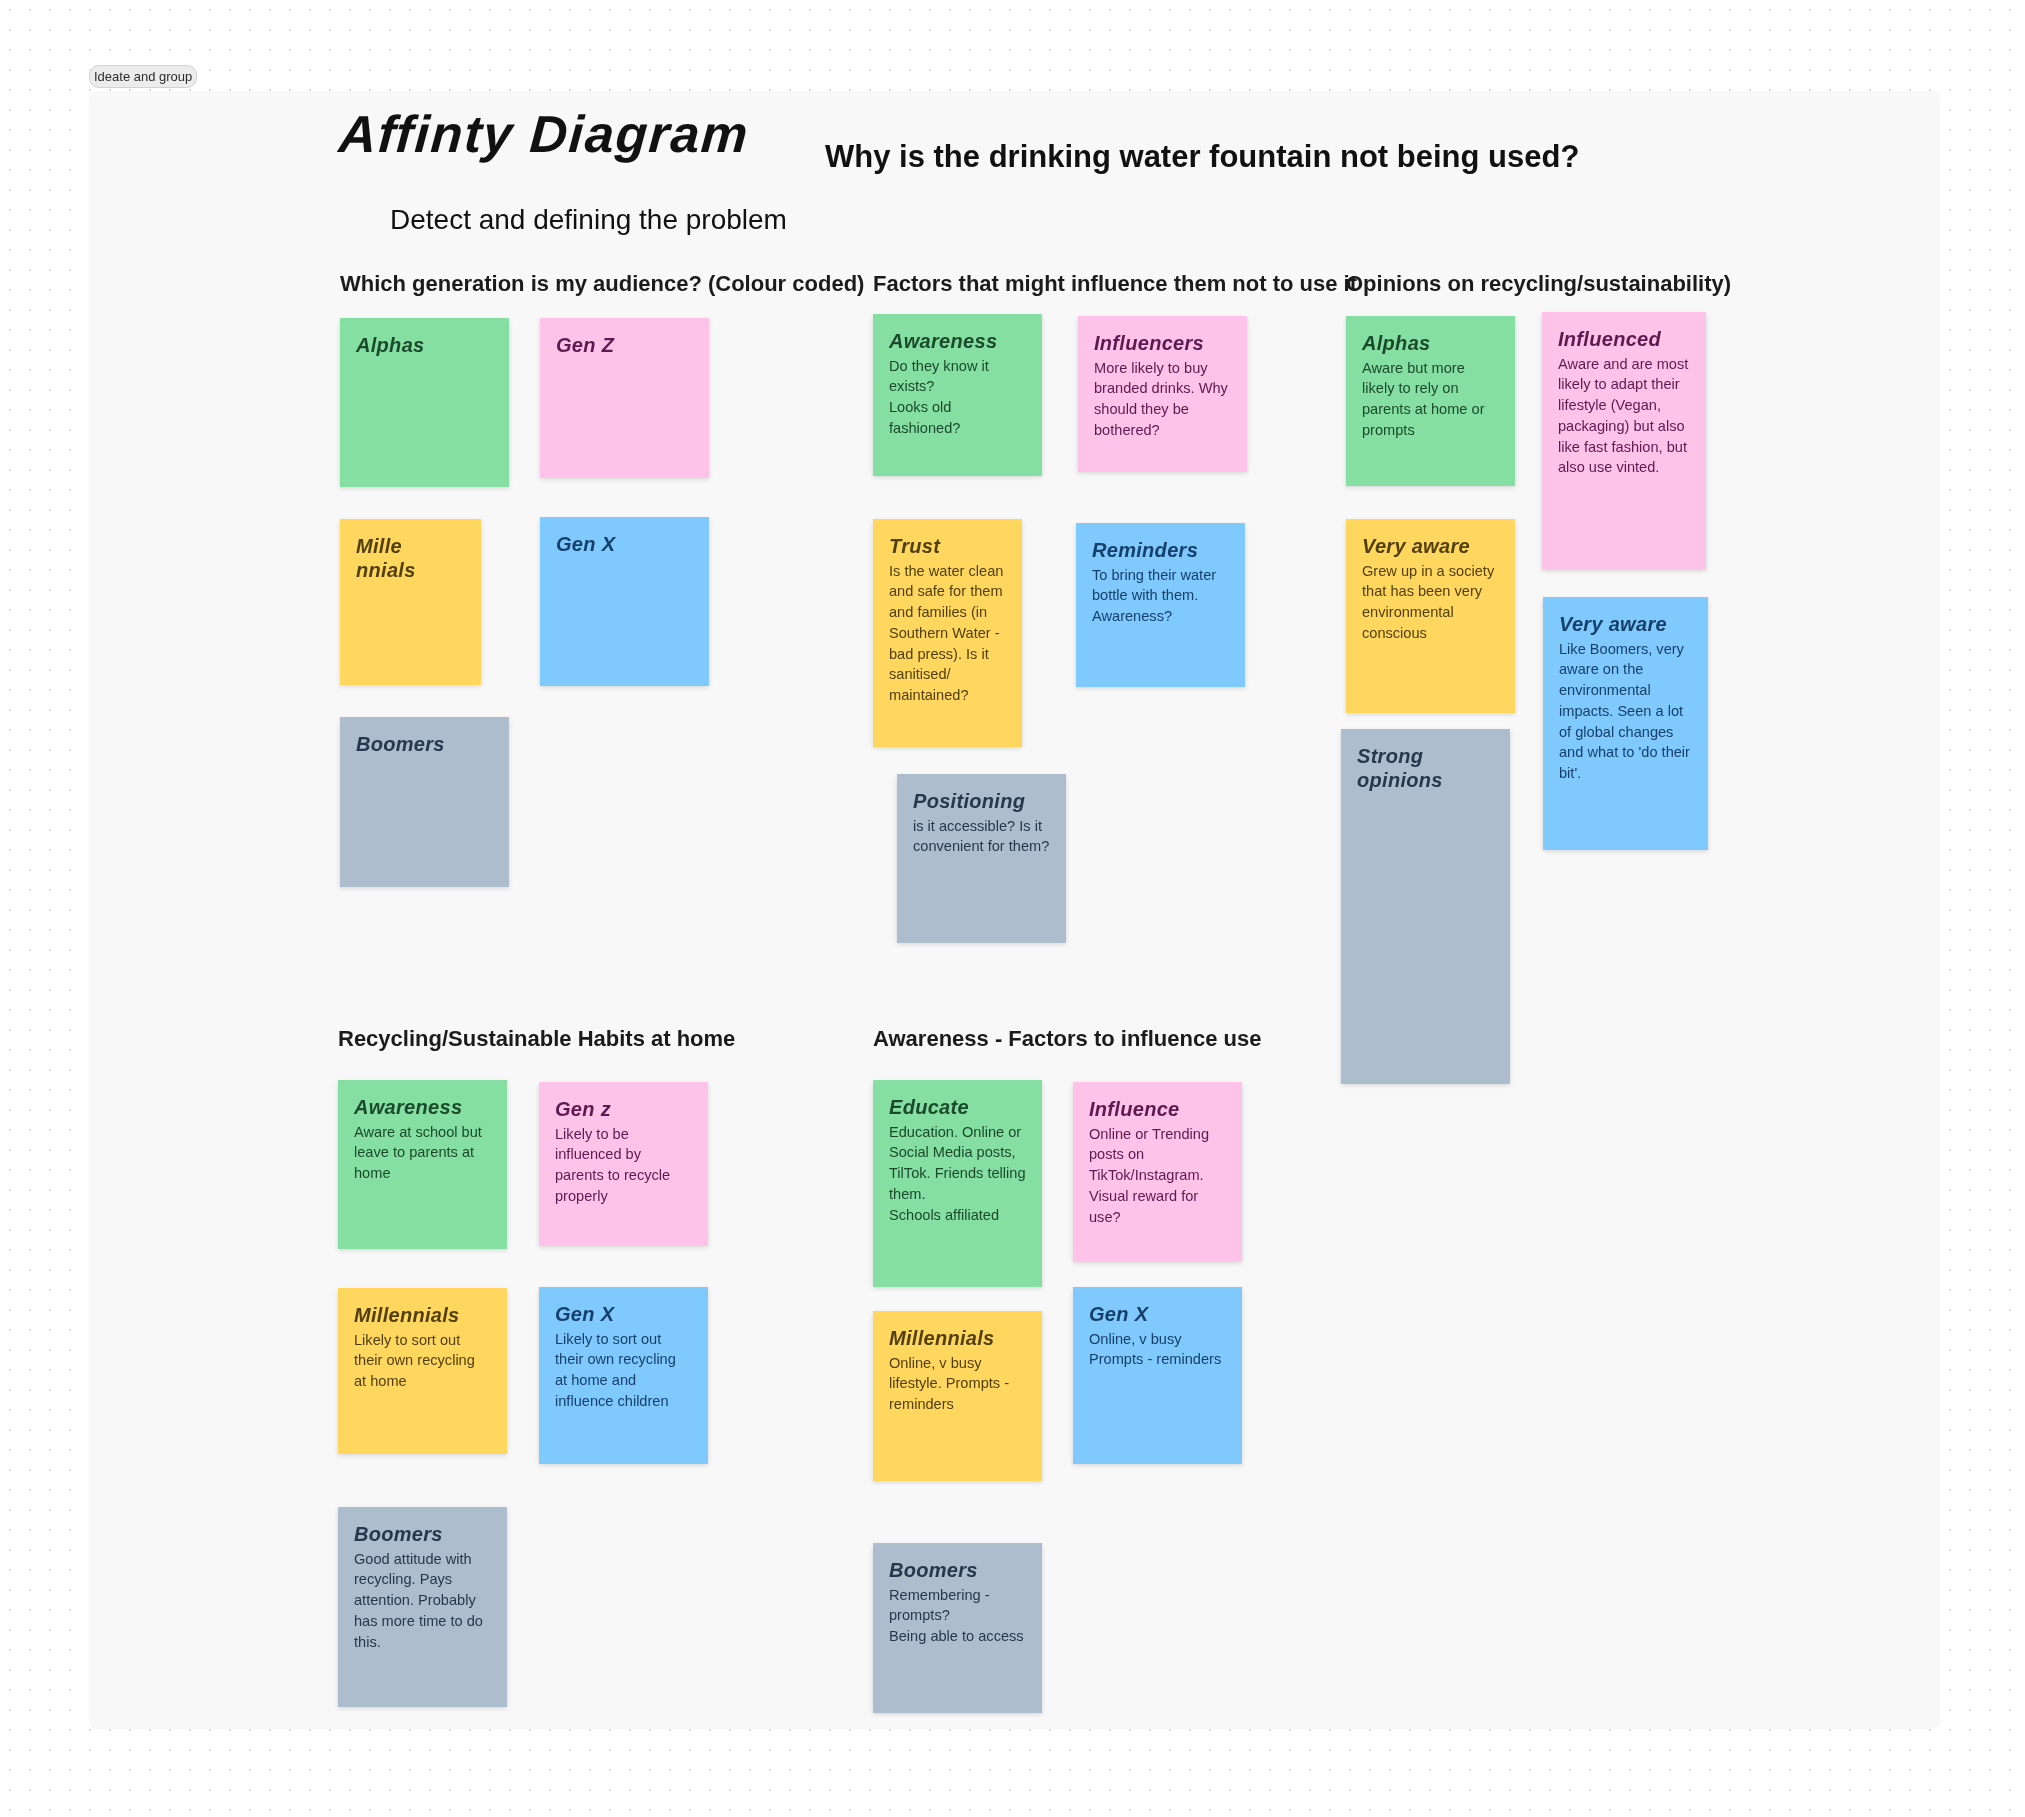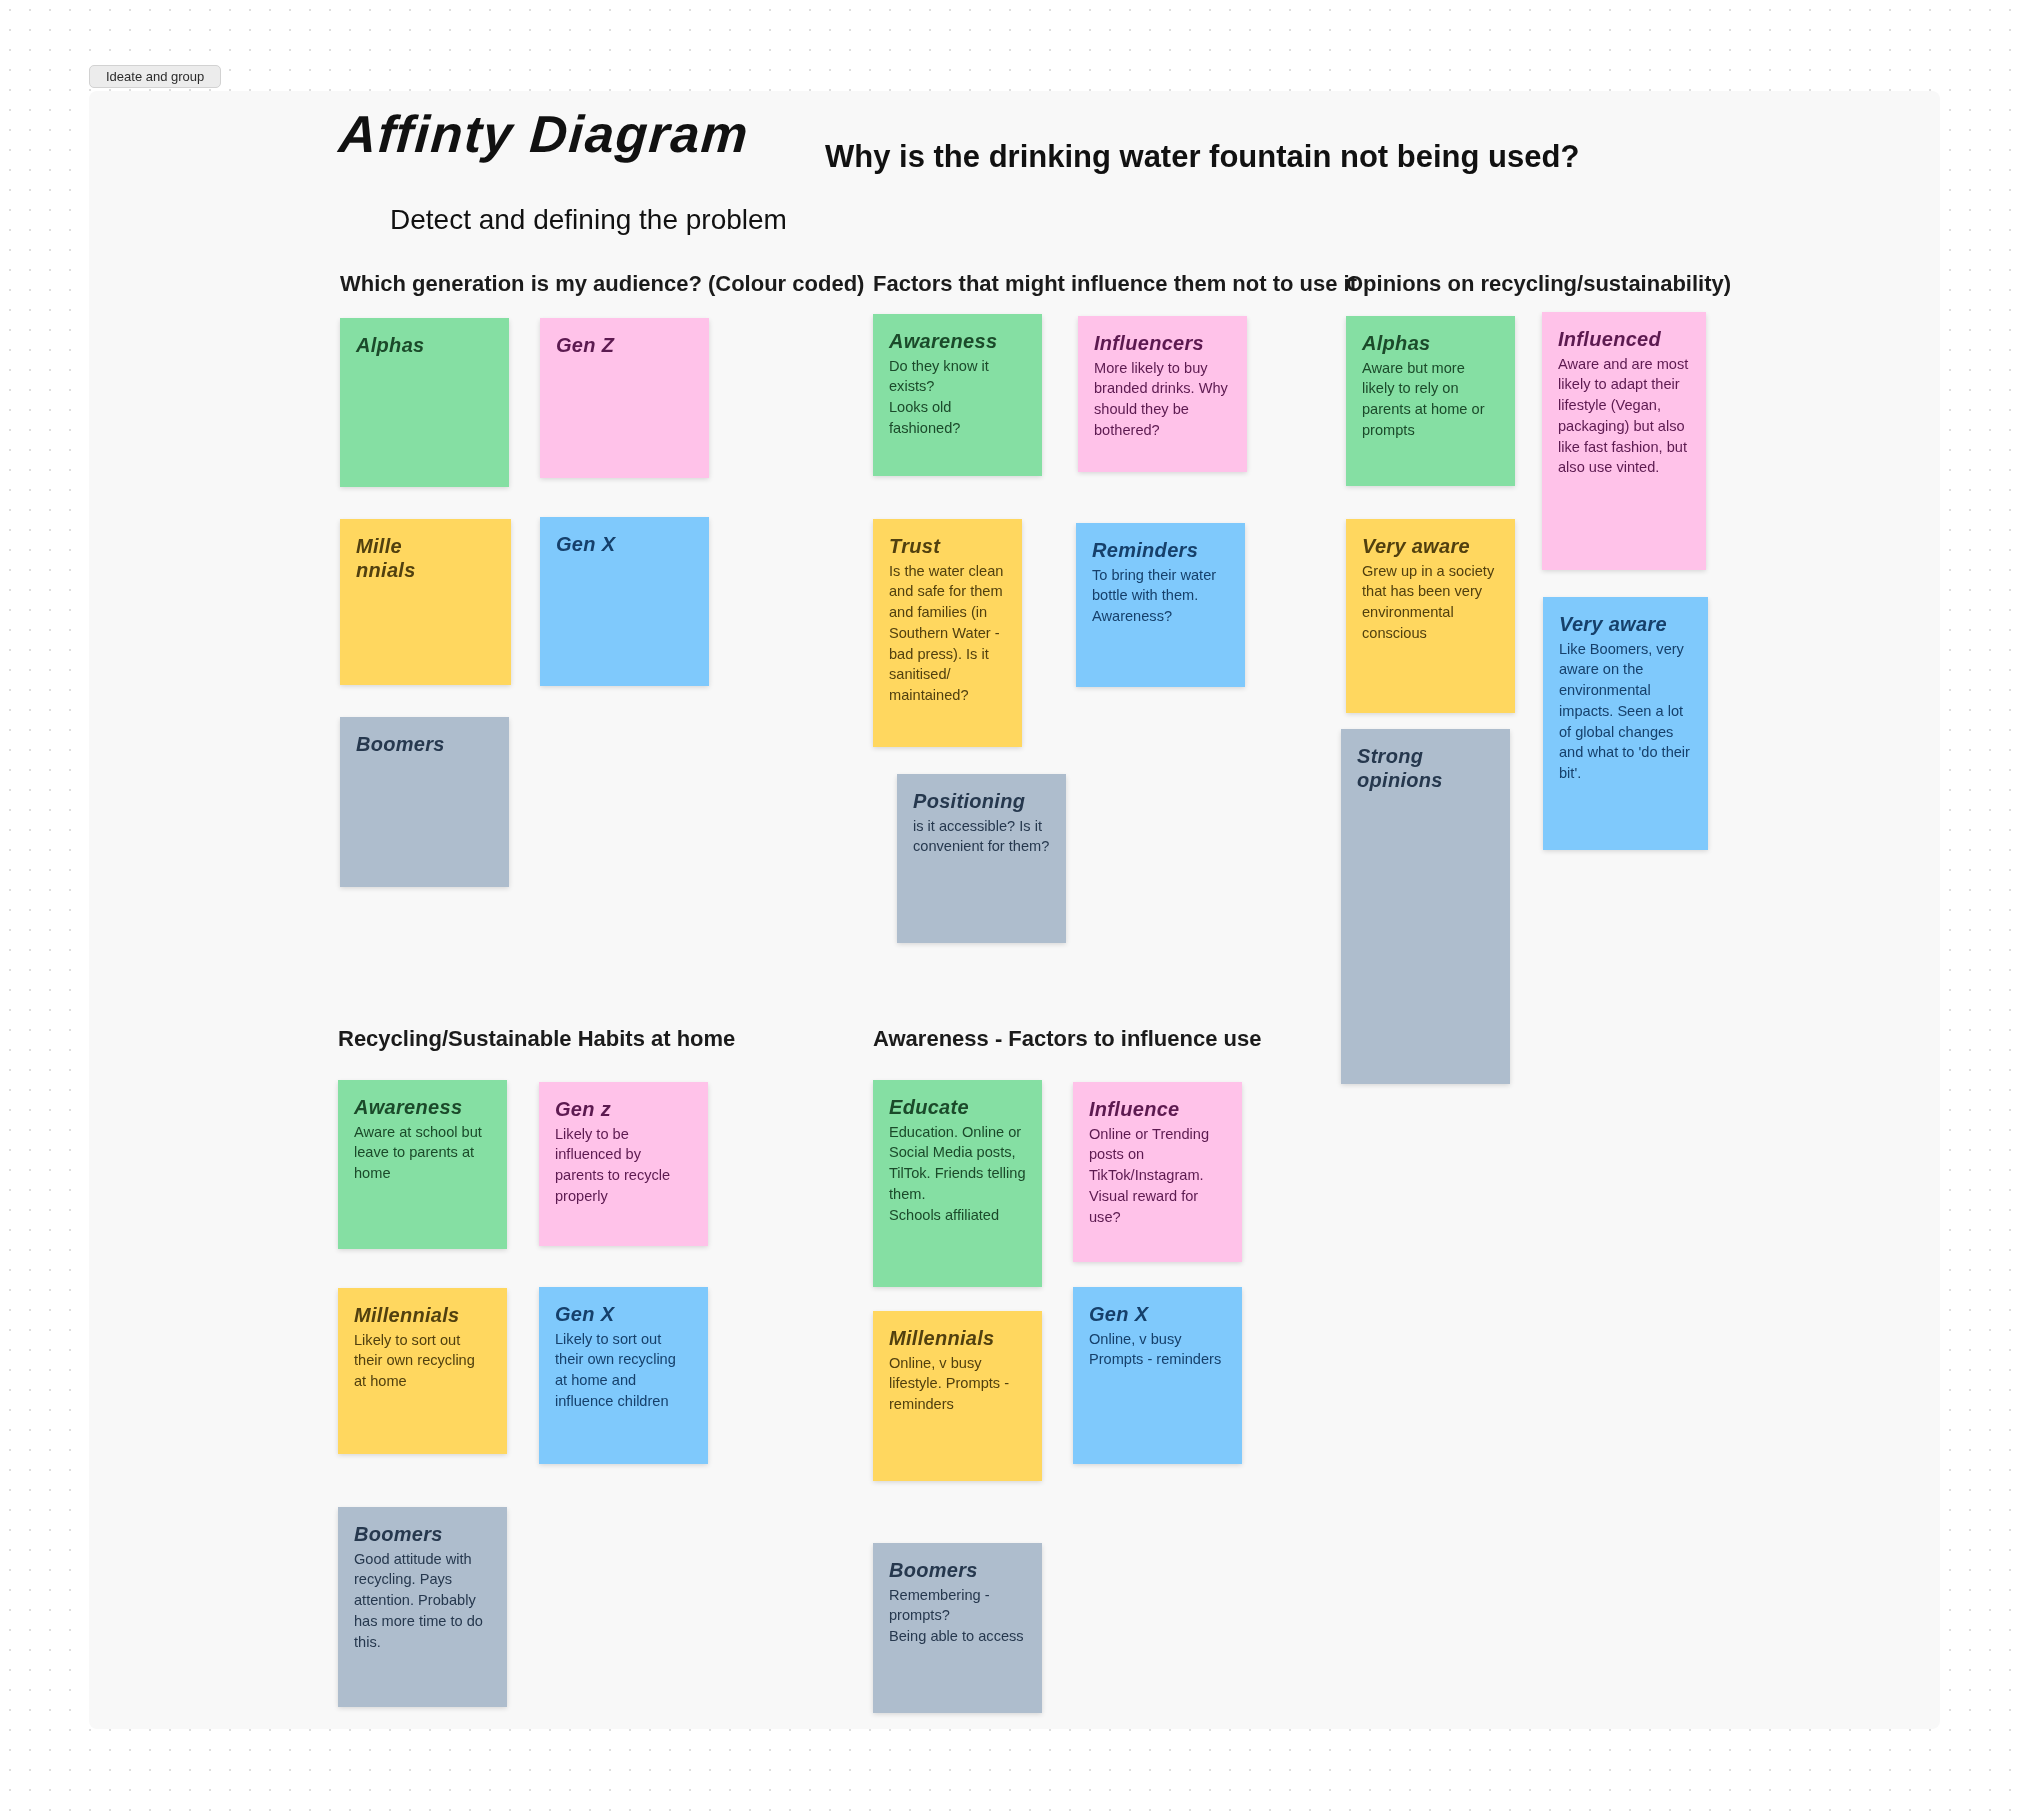--- a/index.html
+++ b/index.html
@@ -10,22 +10,22 @@
     background-size:20px 20px;
     font-family:"Liberation Sans","DejaVu Sans",sans-serif;
     color:#1e1e1e;
   }
   .frame{
     position:absolute;left:89px;top:91px;width:1851px;height:1638px;
     background:#f8f8f8;border-radius:8px;
   }
   .frame-label{
     position:absolute;left:89px;top:65px;height:21px;
-    background:#ececec;border:0.8px solid #d2d2d2;border-radius:5px;
-    font-size:13px;line-height:21px;padding:0 16px;color:#2c2c2c;
+    background:#ececec;border:0.8px solid #d2d2d2;border-radius:10px;
+    font-size:13px;line-height:21px;padding:0 4px;color:#2c2c2c;
     white-space:nowrap;
   }
   .board-title{
     position:absolute;left:339px;top:104px;
     font-size:52px;font-weight:700;font-style:italic;letter-spacing:1.6px;
     transform:skewX(-4deg);color:#111;white-space:nowrap;
   }
   .board-question{
     position:absolute;left:825px;top:139px;
     font-size:31px;font-weight:700;color:#111;white-space:nowrap;
@@ -73,21 +73,21 @@
 <div class="section-h" style="left:873px;top:1026px">Awareness - Factors to influence use</div>
 
 <div class="note green" style="left:340px;top:318px;width:169px;height:169px">
   <div class="nh">Alphas</div>
   <div class="nb"></div>
 </div>
 <div class="note pink" style="left:540px;top:318px;width:169px;height:160px">
   <div class="nh">Gen Z</div>
   <div class="nb"></div>
 </div>
-<div class="note yellow" style="left:340px;top:519px;width:171px;height:166px">
+<div class="note yellow" style="left:340px;top:519px;width:141px;height:166px">
   <div class="nh">Mille
 nnials</div>
   <div class="nb"></div>
 </div>
 <div class="note blue" style="left:540px;top:517px;width:169px;height:169px">
   <div class="nh">Gen X</div>
   <div class="nb"></div>
 </div>
 <div class="note gray" style="left:340px;top:717px;width:169px;height:170px">
   <div class="nh">Boomers</div>

